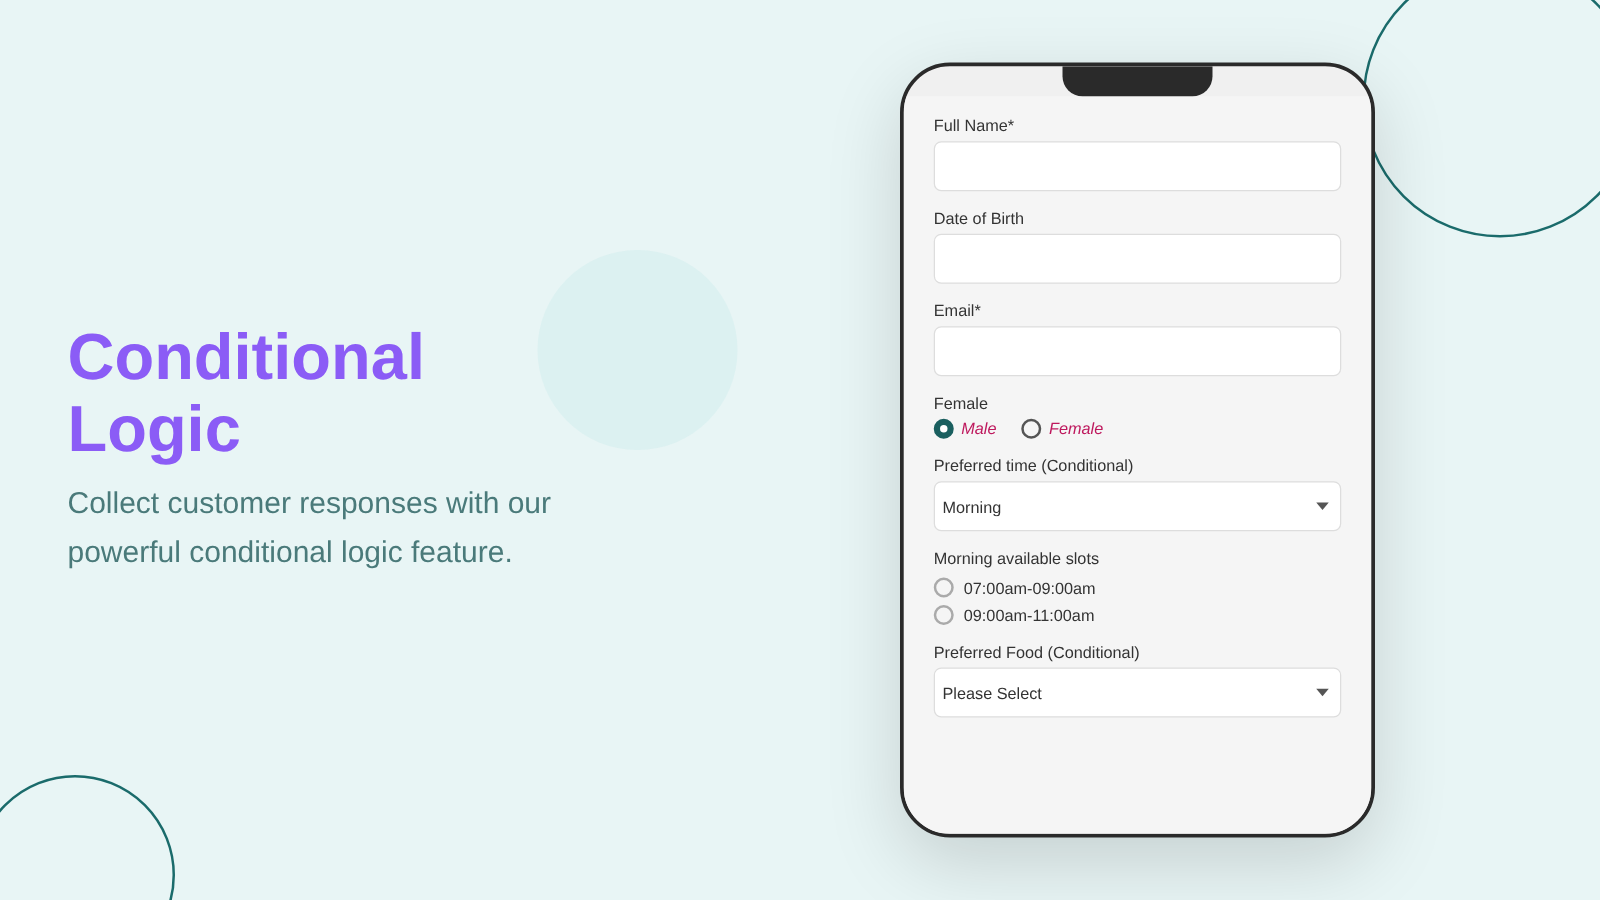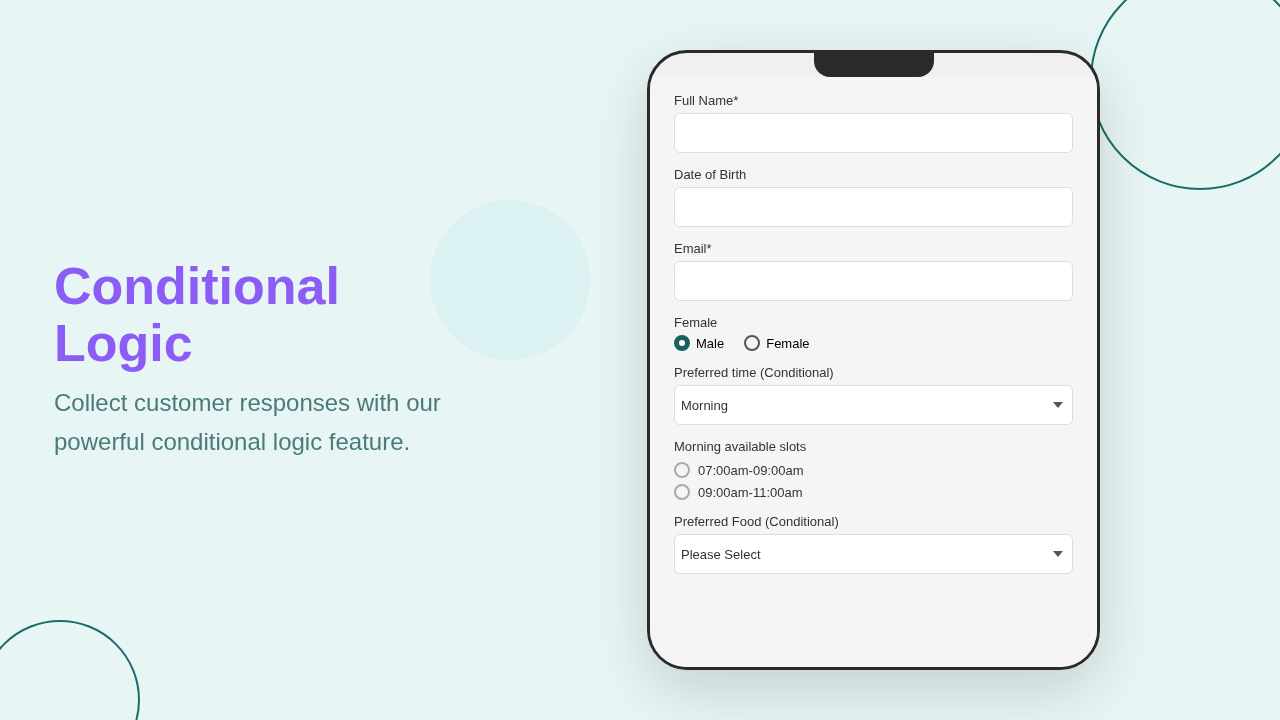--- a/index.html
+++ b/index.html
@@ -86,21 +86,21 @@
       line-height: 1.6;
       max-width: 480px;
     }
 
     
     .phone-mockup {
       position: absolute;
       right: 180px;
       top: 50%;
       transform: translateY(-50%);
-      width: 453px;
+      width: 380px;
       height: 620px;
       background: #f0f0f0;
       border-radius: 40px;
       border: 3px solid #2a2a2a;
       overflow: hidden;
       box-shadow: 0 20px 60px rgba(0,0,0,0.15);
     }
 
     .phone-notch {
       width: 120px;
@@ -148,24 +148,24 @@
     }
 
     .radio-group {
       display: flex;
       gap: 20px;
       margin-top: 4px;
     }
 
     .radio-item {
       display: flex;
-      align-items: center;
       gap: 6px;
       font-size: 13px;
-      color: #000000;
+      color: #be185d;
+      font-style: italic;
     }
 
     .radio-circle {
       width: 16px;
       height: 16px;
       border-radius: 50%;
       border: 2px solid #555;
       display: flex;
       align-items: center;
       justify-content: center;

